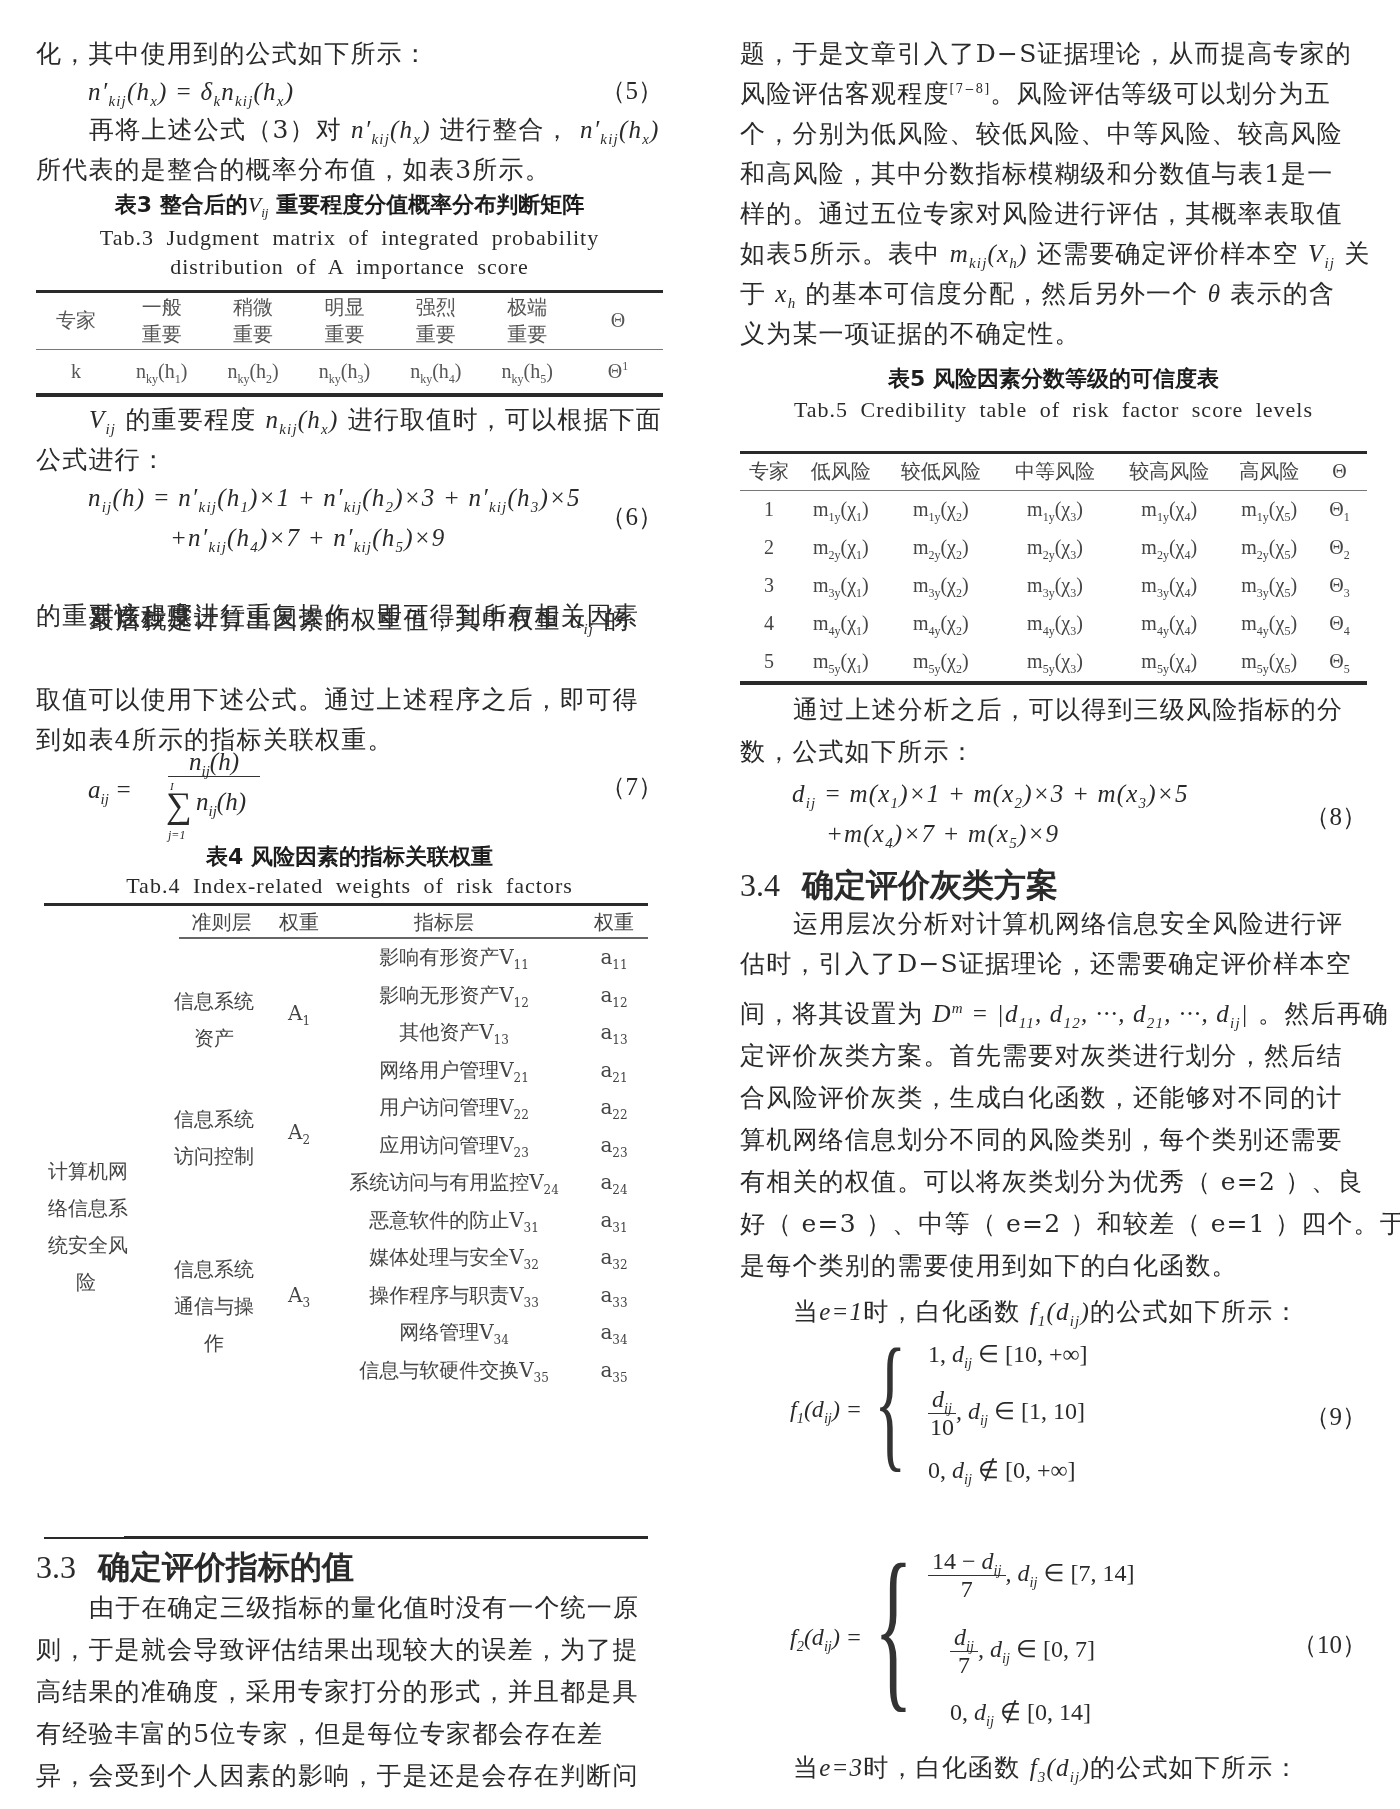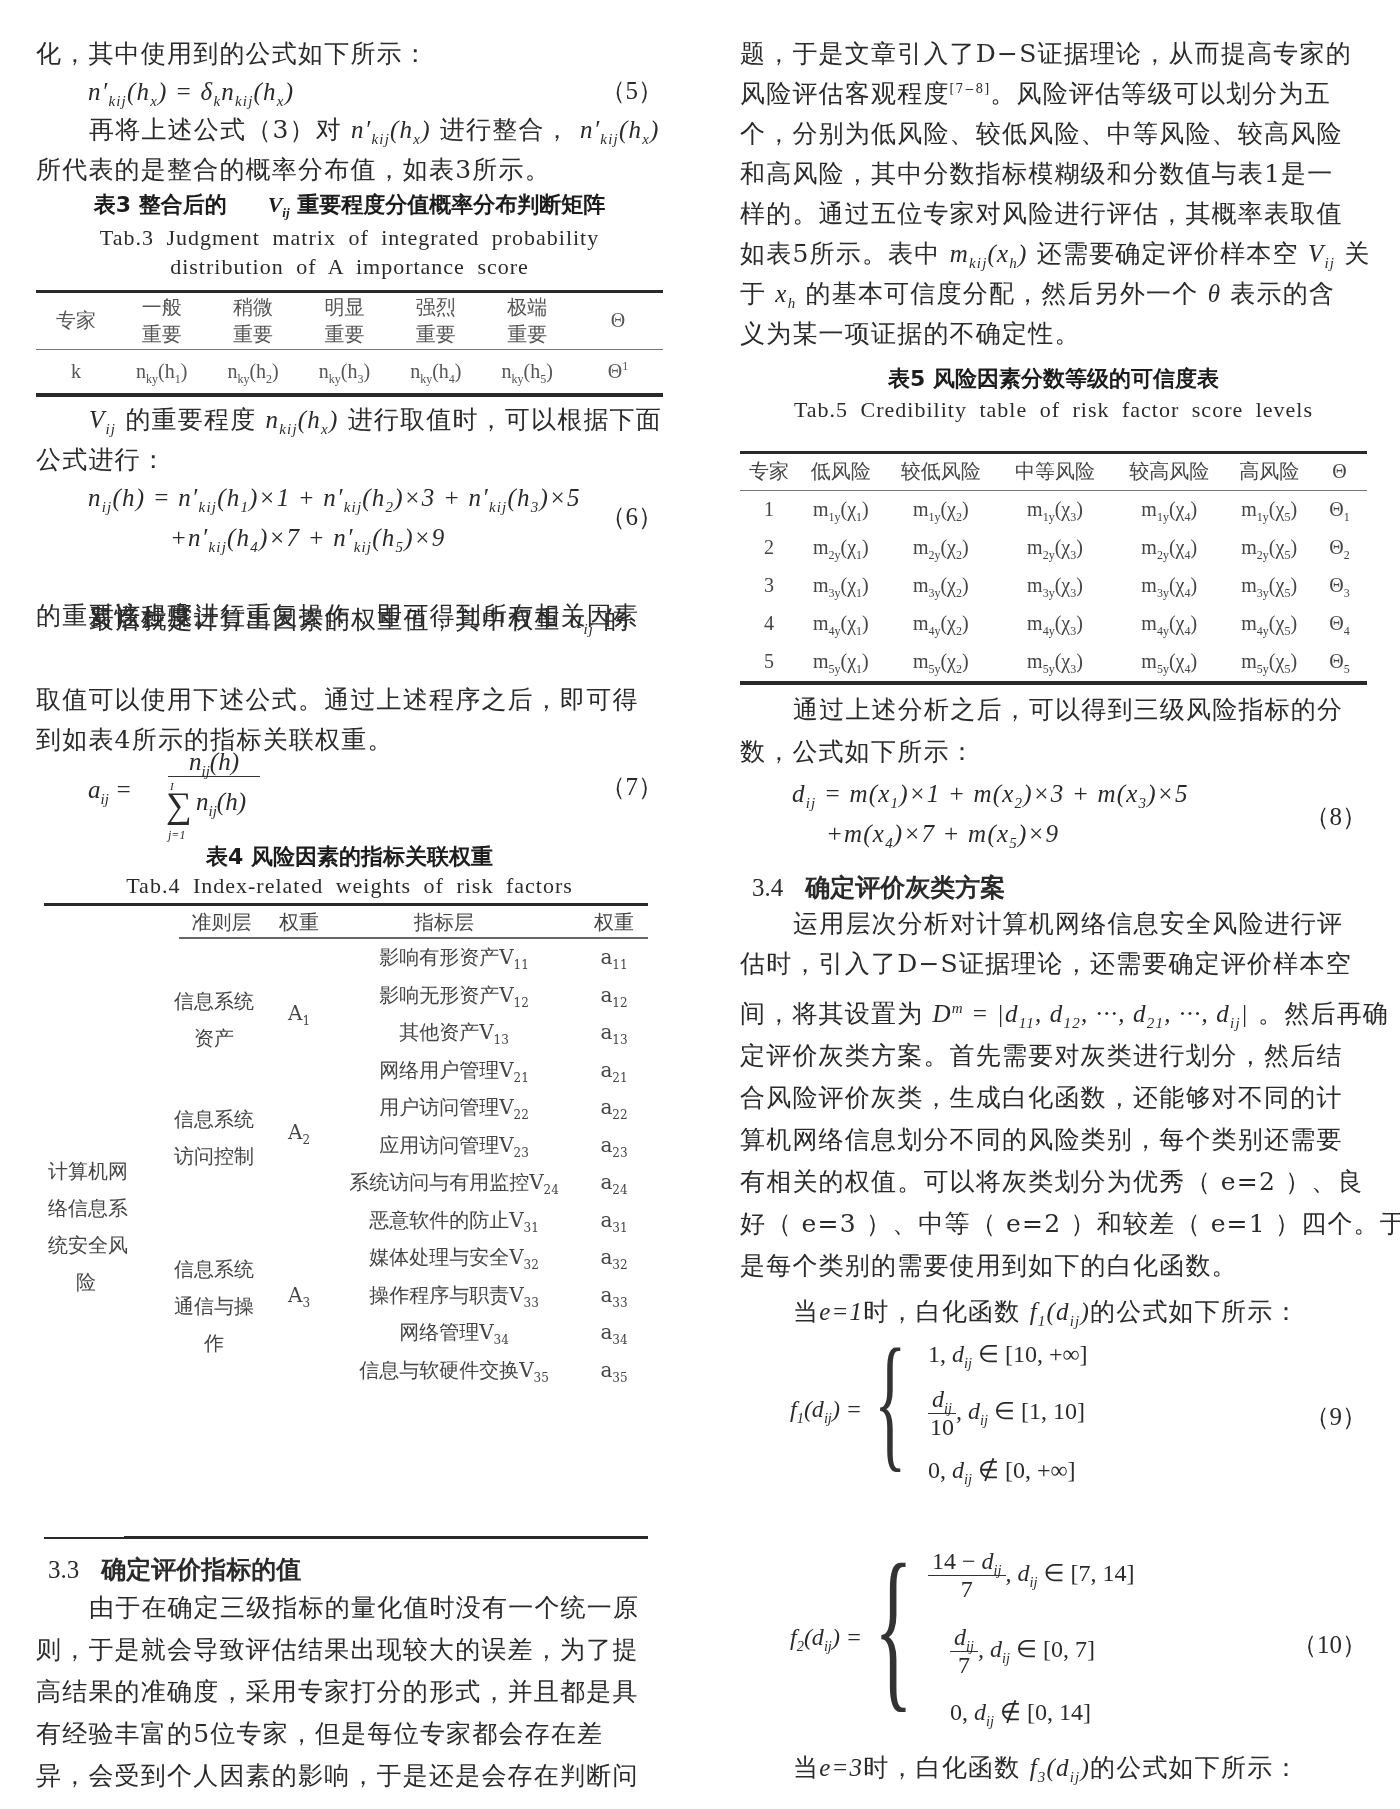--- a/index.html
+++ b/index.html
@@ -12,21 +12,21 @@
   .indent { left: 53px; }
   .math { font-family: "Liberation Serif", serif; font-style: italic; }
   .up { font-style: normal; }
   sub, sup { font-size: 60%; line-height: 0; }
   .eqno { position: absolute; right: 0; font-size: 25px; font-family: "Liberation Serif", serif; }
   .cap-cn { position: absolute; left: 0; width: 100%; text-align: center; font-family: "DejaVu Sans", sans-serif; font-weight: bold; font-size: 22px; color: #1c1c1c; }
   .cap-en { position: absolute; left: 0; width: 100%; text-align: center; font-family: "Liberation Serif", serif; font-size: 22px; letter-spacing: 1px; word-spacing: 6px; }
   .rule { position: absolute; left: 0; background: #2a2a2a; }
   table { border-collapse: collapse; position: absolute; left: 0; width: 100%; font-family: "Liberation Serif", "DejaVu Serif", serif; }
   td, th { text-align: center; font-weight: normal; padding: 0; }
-  .heading { position: absolute; left: 12px; font-size: 25px; font-family: "DejaVu Sans", sans-serif; font-weight: bold; margin-top: 7px; }
+  .heading { position: absolute; left: 0; font-size: 32px; font-family: "DejaVu Sans", sans-serif; font-weight: bold; }
   .heading .num { font-family: "Liberation Serif", serif; font-weight: normal; margin-right: 22px; }
   .frac { display: inline-block; vertical-align: middle; text-align: center; }
   .frac .n { display: block; border-bottom: 1.5px solid #333; padding: 0 4px; }
   .frac .d { display: block; }
   .brace { position: absolute; font-family: "Liberation Serif", serif; font-weight: 100; color: #333; }
 </style>
 </head>
 <body>
 
 <div class="col left" style="height:1697px;">
@@ -40,21 +40,21 @@
 
   <div class="line indent" style="top:110px;">
     <span>再将上述公式（3）对</span>
     <span class="math">n′<sub>kij</sub>(h<sub>x</sub>)</span>
     <span>进行整合，</span>
     <span class="math">n′<sub>kij</sub>(h<sub>x</sub>)</span>
   </div>
   <div class="line" style="top:150px;">所代表的是整合的概率分布值，如表3所示。</div>
 
   <div class="cap-cn" style="top:190px;">
-    <span>表3  整合后的</span><span class="math" style="font-weight:bold;padding-left:41px;"><span>V</span><sub>ij</sub></span><span> 重要程度分值概率分布判断矩阵</span>
+    <span>表3  整合后的</span><span class="math" style="font-weight:normal;"><span>V</span><sub>ij</sub></span><span> 重要程度分值概率分布判断矩阵</span>
   </div>
   <div class="cap-en" style="top:225px;">Tab.3 Judgment matrix of integrated probability</div>
   <div class="cap-en" style="top:254px;">distribution of A importance score</div>
 
   <div class="rule" style="top:290px; width:627px; height:3px;"></div>
   <table style="top:293px; font-size:20px; color:#555;">
     <tbody>
         <tr style="height:56px;">
       <td style="width:80px;">专家</td>
       <td>

